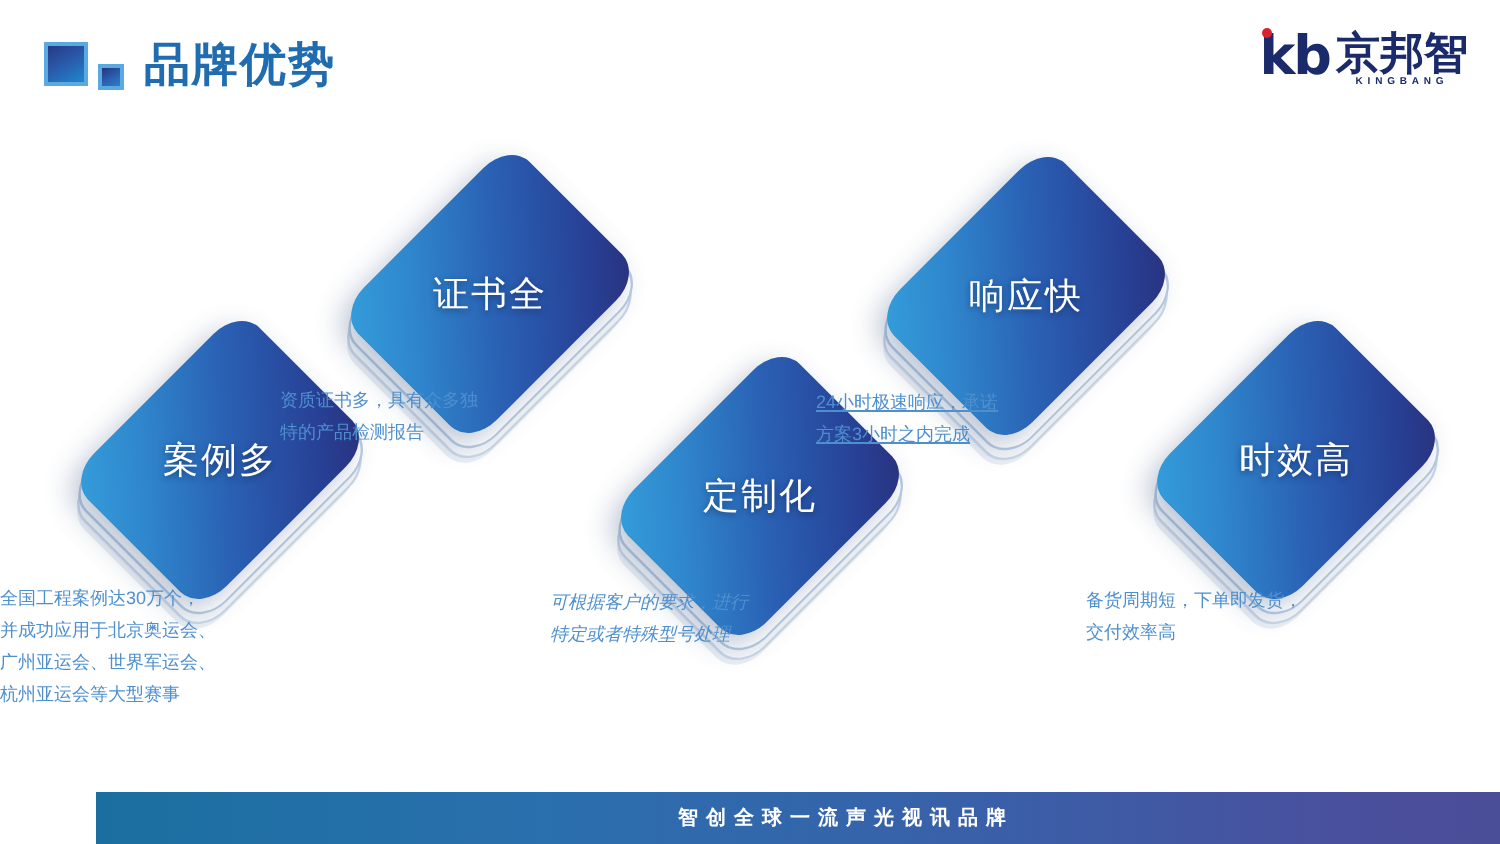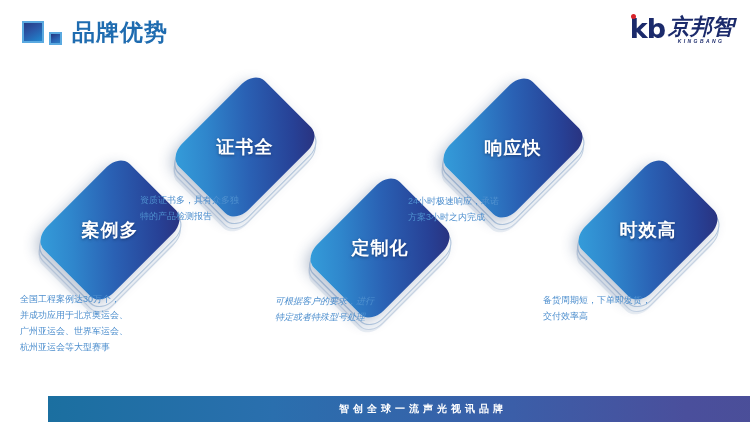--- a/index.html
+++ b/index.html
@@ -34,21 +34,21 @@
   #logo{position:absolute;right:16px;top:15px;height:34px;display:flex;align-items:flex-start;}
   #logo-mark{position:relative;display:flex;align-items:flex-end;margin-right:3px;}
   #logo-mark .glyph{
     font-size:27px;font-weight:bold;color:#1b2a6b;line-height:27px;
     font-family:"DejaVu Sans",sans-serif;letter-spacing:-1px;
   }
   #logo-dot{
     position:absolute;left:1px;top:-1px;width:5px;height:5px;border-radius:50%;
     background:#d8232a;
   }
-  #logo-cn{display:flex;flex-direction:column;align-items:center;font-style:italic;}
+  #logo-cn{display:flex;flex-direction:column;align-items:center;}
   #logo-cn-main{
     font-size:22px;font-weight:bold;color:#1b2a6b;line-height:23px;letter-spacing:0px;
   }
   #logo-cn-sub{
     font-size:5px;font-weight:bold;color:#1b2a6b;letter-spacing:2.4px;
     line-height:7px;margin-top:0px;
   }
 
   
   .card{position:absolute;}
@@ -66,39 +66,39 @@
   .plate3 .dia-shape{background:#e9eef4;transform:rotate(45deg) scale(1.02,1.32) translate(9px,9px);}
   .plate2 .dia-shape{background:#f4f7fa;border:1px solid #c9d6e6;transform:rotate(45deg) scale(1.02,1.32) translate(6px,6px);}
   .plate1 .dia-shape{background:#ffffff;border:1px solid #b9cde3;transform:rotate(45deg) scale(1.02,1.32) translate(3px,3px);}
   .plate-top .dia-shape{
     background:linear-gradient(215deg,#2a2f7a 0%,#274196 18%,#2a61b4 48%,#2f86cc 75%,#35a0dc 100%);
     box-shadow:0 5px 12px rgba(30,60,110,0.30);
   }
   .dia-label{
     position:absolute;left:0;top:0;width:130px;height:170px;
     display:flex;align-items:center;justify-content:center;
-    color:#ffffff;font-size:18px;font-weight:bold;letter-spacing:1px;
+    color:#ffffff;font-size:18px;font-weight:normal;letter-spacing:1px;
     text-shadow:0 1px 3px rgba(10,30,70,0.55);
     pointer-events:none;
   }
   .desc{
     position:absolute;text-align:left;
     color:#4e8fce;font-size:9px;line-height:16px;
     white-space:pre-line;
   }
 
   
   #card-1 .dia-wrap{left:45px;top:145px;}
-  #card-1 .desc{left:0px;top:291px;width:220px;margin-left:20px;}
+  #card-1 .desc{left:0px;top:291px;width:220px;}
   #card-2 .dia-wrap{left:180px;top:62px;}
   #card-2 .desc{left:140px;top:192px;width:220px;}
   #card-3 .dia-wrap{left:315px;top:163px;}
   #card-3 .desc{left:275px;top:293px;width:220px;font-style:italic;}
   #card-4 .dia-wrap{left:448px;top:63px;}
-  #card-4 .desc{left:408px;top:193px;width:220px;}
+  #card-4 .desc{left:408px;top:193px;width:220px;text-decoration:underline;}
   #card-5 .dia-wrap{left:583px;top:145px;}
   #card-5 .desc{left:543px;top:292px;width:220px;}
 
   
   #footer{
     position:absolute;left:0;bottom:0;width:750px;height:26px;
     background:linear-gradient(90deg,#1b6fa0 0%,#2a6fae 30%,#3b5ea8 62%,#4a4f9c 85%,#4b4e97 100%);
     display:flex;align-items:center;justify-content:center;margin-left:48px;
   }
   #footer-text{

